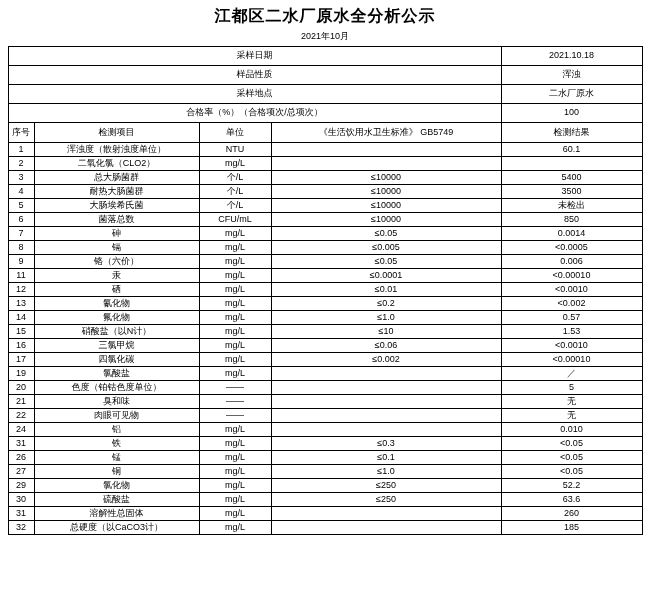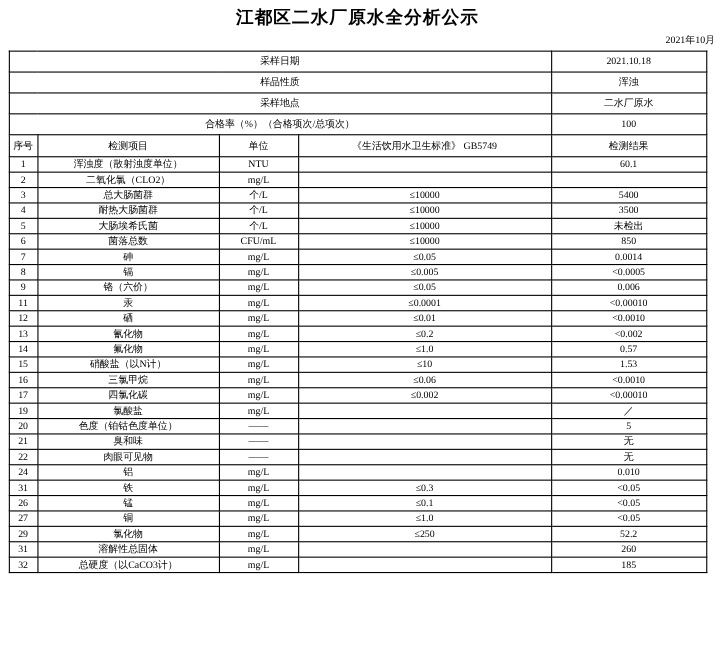--- a/index.html
+++ b/index.html
@@ -12,32 +12,31 @@
     height: 589px;
     font-family: "Liberation Sans", sans-serif;
     color: #000;
     overflow: hidden;
   }
   .page {
     position: relative;
     width: 650px;
     height: 589px;
     background: #fff;
-    font-family: Liberation Serif, serif;
   }
   .title {
     text-align: center;
     font-size: 16px;
     font-weight: bold;
     letter-spacing: 1px;
     padding-top: 6px;
     padding-bottom: 3px;
   }
   .subtitle {
-    text-align: right;
+    text-align: center;
     font-size: 9px;
     padding-bottom: 3px;
   }
   table.main {
     border-collapse: collapse;
     width: 634px;
     margin: 0 auto;
     table-layout: fixed;
   }
   table.main td {
@@ -279,20 +278,27 @@
           <td class="">&lt;0.05</td>
         </tr>
         <tr>
           <td class="">29</td>
           <td class="item-left">氯化物</td>
           <td class="">mg/L</td>
           <td class="">≤250</td>
           <td class="">52.2</td>
         </tr>
         <tr>
+          <td class="">30</td>
+          <td class="item-left">硫酸盐</td>
+          <td class="">mg/L</td>
+          <td class="">≤250</td>
+          <td class="">63.6</td>
+        </tr>
+        <tr>
           <td class="">31</td>
           <td class="item-left">溶解性总固体</td>
           <td class="">mg/L</td>
           <td class=""></td>
           <td class="">260</td>
         </tr>
         <tr>
           <td class="">32</td>
           <td class="item-left">总硬度（以CaCO3计）</td>
           <td class="">mg/L</td>

